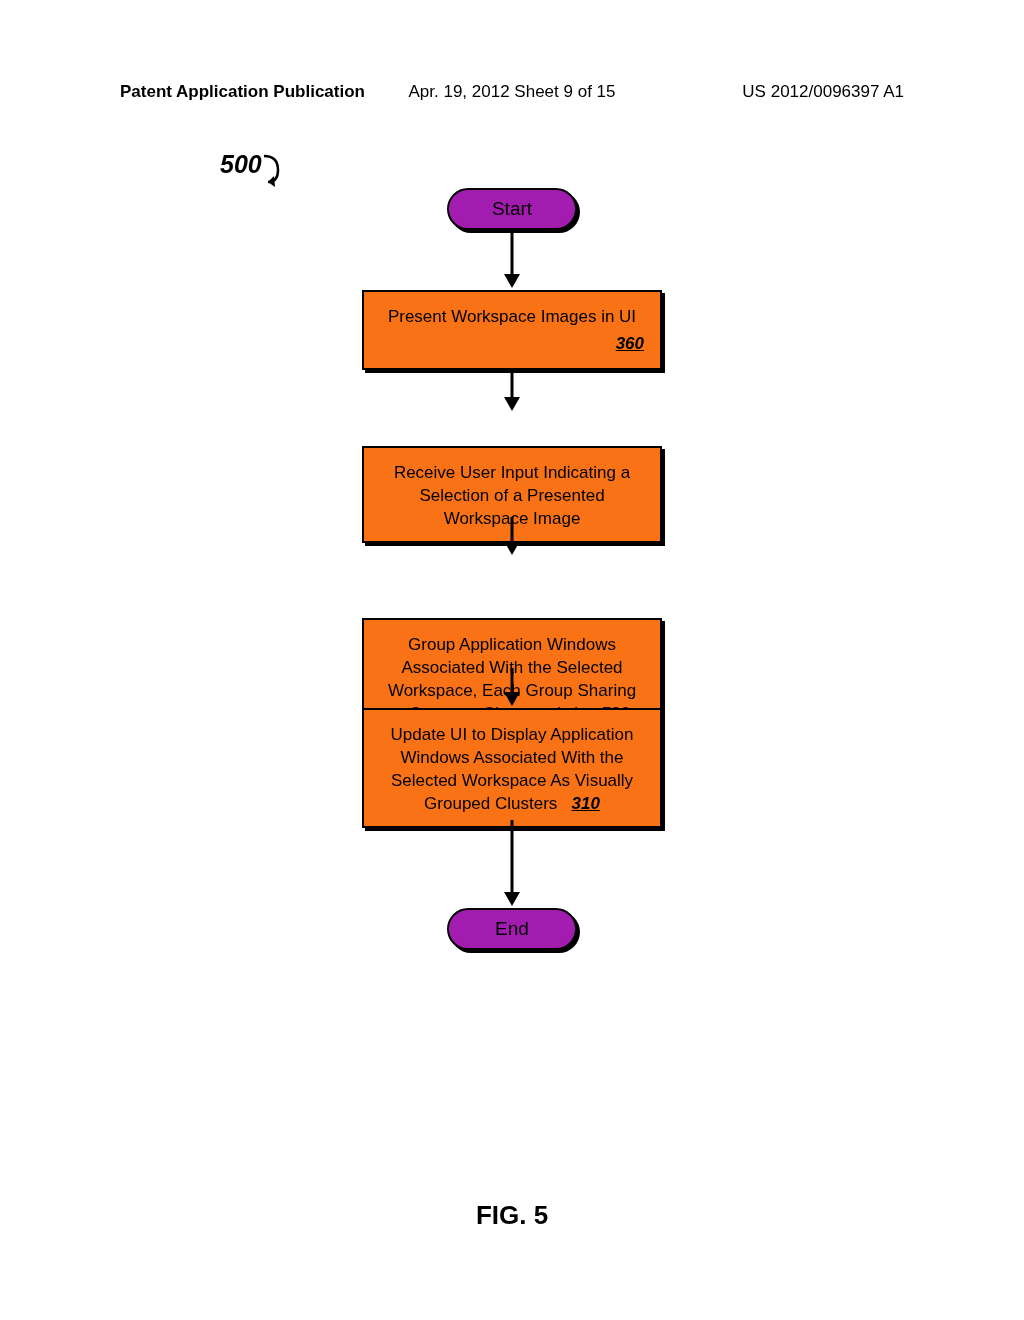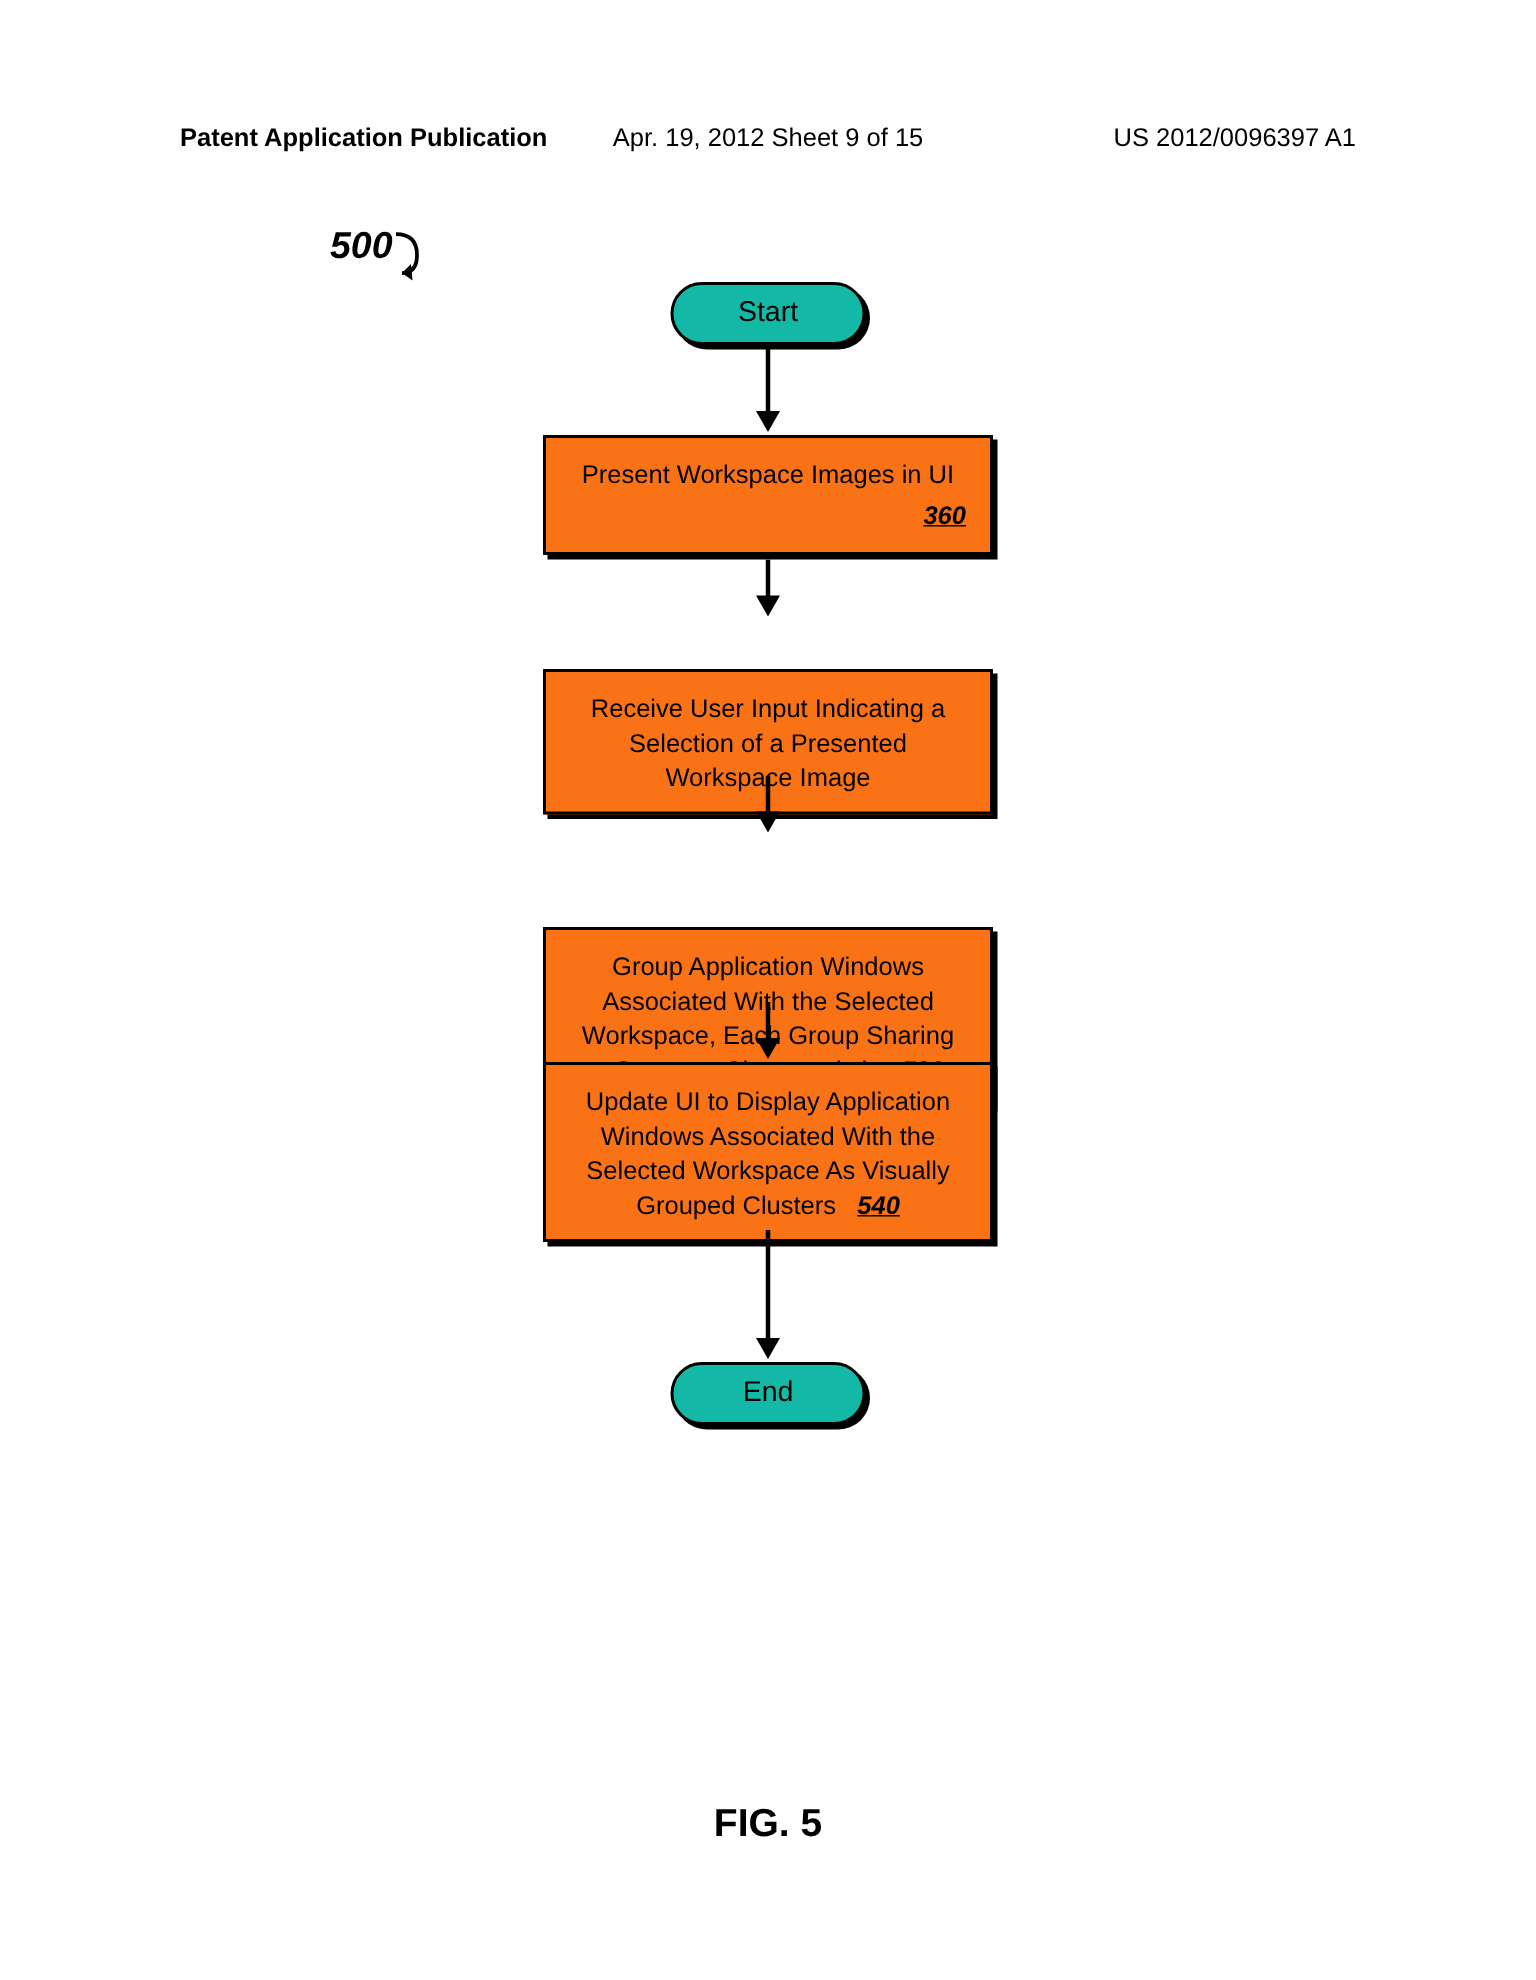--- a/index.html
+++ b/index.html
@@ -39,21 +39,21 @@
     }
 
     .terminator {
       position: absolute;
       left: 50%;
       transform: translateX(-50%);
       width: 130px;
       height: 42px;
       border: 2px solid #000;
       border-radius: 21px;
-      background: #14b8a6;
+      background: #a21caf;
       display: flex;
       align-items: center;
       justify-content: center;
       font-size: 19px;
       box-shadow: 3px 3px 0 0 #000;
     }
 
     .process {
       position: absolute;
       left: 50%;
@@ -150,21 +150,21 @@
 </div>
 
 <svg class="arrow-svg" style="top:668px;" width="20" height="40">
   <line x1="10" y1="0" x2="10" y2="27" stroke="#000" stroke-width="3"></line>
   <polygon points="10,38 2,24 18,24" fill="#000"></polygon>
 </svg>
 
 <div class="process tall" style="top:708px;">
   <div class="text-wrap">
     <span>Update UI to Display Application Windows Associated With the Selected Workspace As Visually Grouped Clusters</span>
-    &nbsp;&nbsp;<span class="ref-inline">540</span>
+    &nbsp;&nbsp;<span class="ref-inline">310</span>
   </div>
 </div>
 
 <svg class="arrow-svg" style="top:820px;" width="20" height="88">
   <line x1="10" y1="0" x2="10" y2="74" stroke="#000" stroke-width="3"></line>
   <polygon points="10,86 2,72 18,72" fill="#000"></polygon>
 </svg>
 
 <div class="terminator" style="top:908px;">
   <span>End</span>

